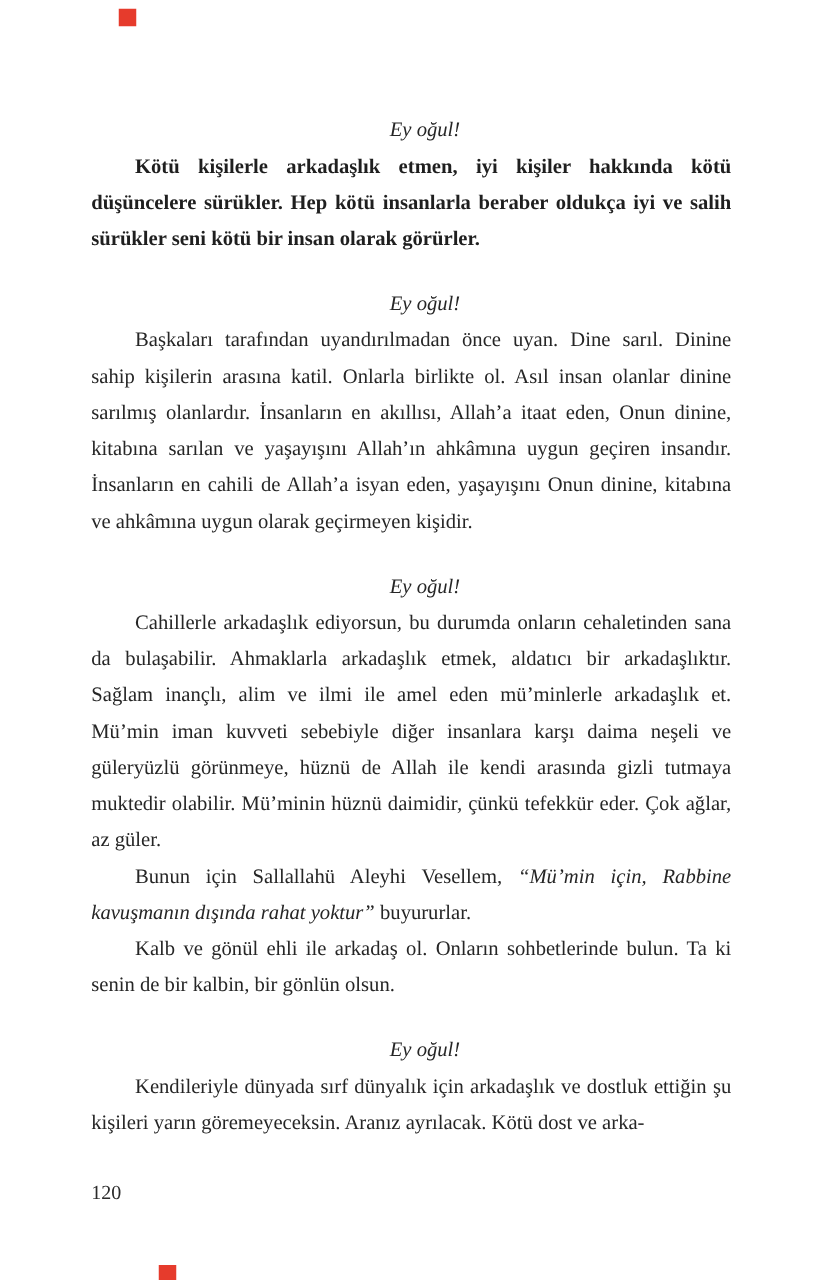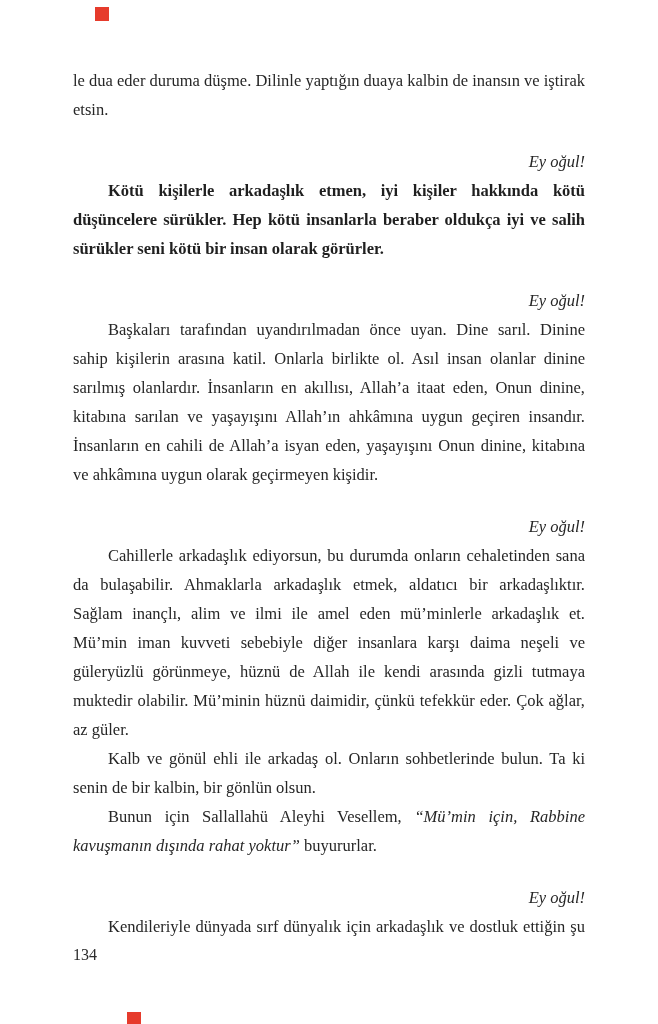--- a/index.html
+++ b/index.html
@@ -34,21 +34,21 @@
   .para.cont {
     text-indent: 0;
   }
   .para.bold {
     font-weight: bold;
     color: #1f1f1f;
   }
   .section-heading {
     margin: 23px 0 0 22px;
     font-style: italic;
-    text-align: right;
+    text-align: center;
   }
   .quote {
     font-style: italic;
   }
   .page-number {
     position: absolute;
     left: 73px;
     top: 944px;
     font-size: 16px;
     line-height: 22px;
@@ -73,35 +73,34 @@
 </style>
 </head>
 <body>
 
 <div class="page">
 
   <span class="red-mark top"></span>
 
   <div class="text-block">
 
-    <p class="para cont">le dua eder duruma düşme. Dilinle yaptığın duaya kalbin de inansın ve iştirak etsin.</p>
 
     <p class="section-heading">Ey oğul!</p>
     <p class="para bold">Kötü kişilerle arkadaşlık etmen, iyi kişiler hakkında kötü düşüncelere sürükler. Hep kötü insanlarla beraber oldukça iyi ve salih sürükler seni kötü bir insan olarak görürler.</p>
 
     <p class="section-heading">Ey oğul!</p>
     <p class="para">Başkaları tarafından uyandırılmadan önce uyan. Dine sarıl. Dinine sahip kişilerin arasına katil. Onlarla birlikte ol. Asıl insan olanlar dinine sarılmış olanlardır. İnsanların en akıllısı, Allah’a itaat eden, Onun dinine, kitabına sarılan ve yaşayışını Allah’ın ahkâmına uygun geçiren insandır. İnsanların en cahili de Allah’a isyan eden, yaşayışını Onun dinine, kitabına ve ahkâmına uygun olarak geçirmeyen kişidir.</p>
 
     <p class="section-heading">Ey oğul!</p>
     <p class="para">Cahillerle arkadaşlık ediyorsun, bu durumda onların cehaletinden sana da bulaşabilir. Ahmaklarla arkadaşlık etmek, aldatıcı bir arkadaşlıktır. Sağlam inançlı, alim ve ilmi ile amel eden mü’minlerle arkadaşlık et. Mü’min iman kuvveti sebebiyle diğer insanlara karşı daima neşeli ve güleryüzlü görünmeye, hüznü de Allah ile kendi arasında gizli tutmaya muktedir olabilir. Mü’minin hüznü daimidir, çünkü tefekkür eder. Çok ağlar, az güler.</p>
+    <p class="para"><span>Bunun için Sallallahü Aleyhi Vesellem, </span><span class="quote">“Mü’min için, Rabbine kavuşmanın dışında rahat yoktur” </span><span>buyururlar.</span></p>
     <p class="para">Kalb ve gönül ehli ile arkadaş ol. Onların sohbetlerinde bulun. Ta ki senin de bir kalbin, bir gönlün olsun.</p>
-    <p class="para"><span>Bunun için Sallallahü Aleyhi Vesellem, </span><span class="quote">“Mü’min için, Rabbine kavuşmanın dışında rahat yoktur” </span><span>buyururlar.</span></p>
 
     <p class="section-heading">Ey oğul!</p>
     <p class="para">Kendileriyle dünyada sırf dünyalık için arkadaşlık ve dostluk ettiğin şu kişileri yarın göremeyeceksin. Aranız ayrılacak. Kötü dost ve arka-</p>
 
   </div>
 
-  <div class="page-number">134</div>
+  <div class="page-number">120</div>
 
   <span class="red-mark bottom"></span>
 
 </div>
 
 </body></html>

